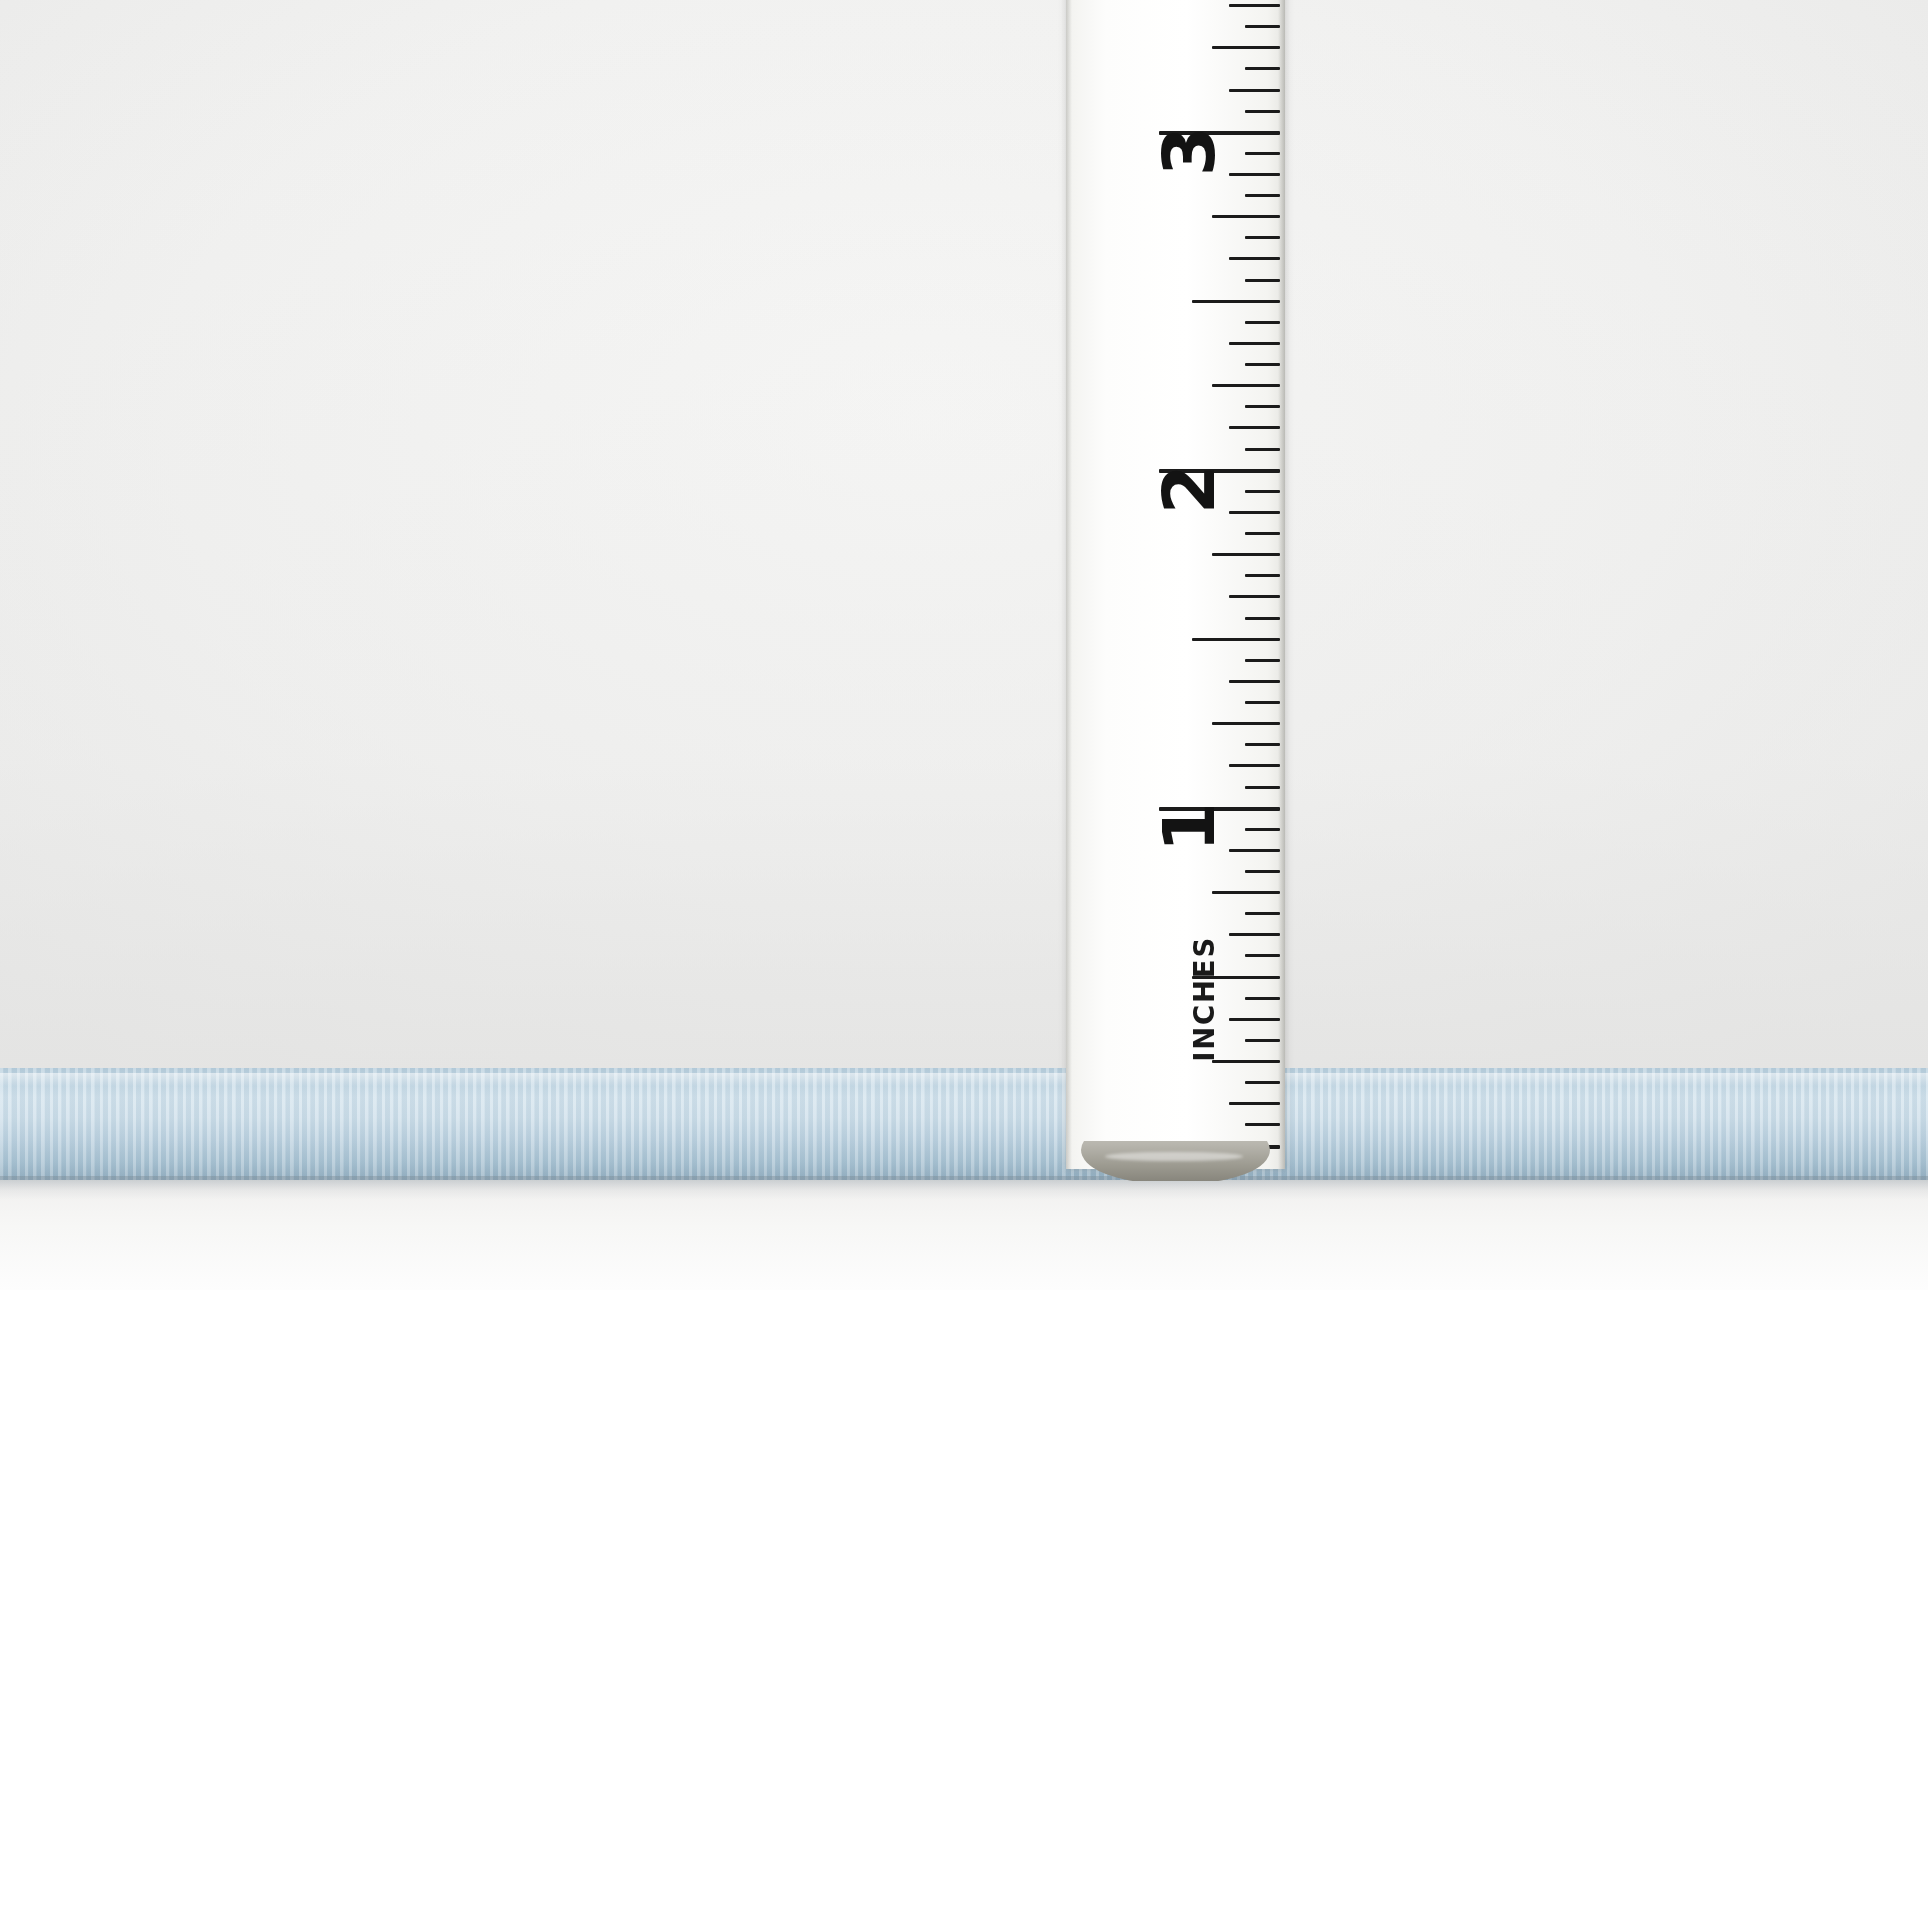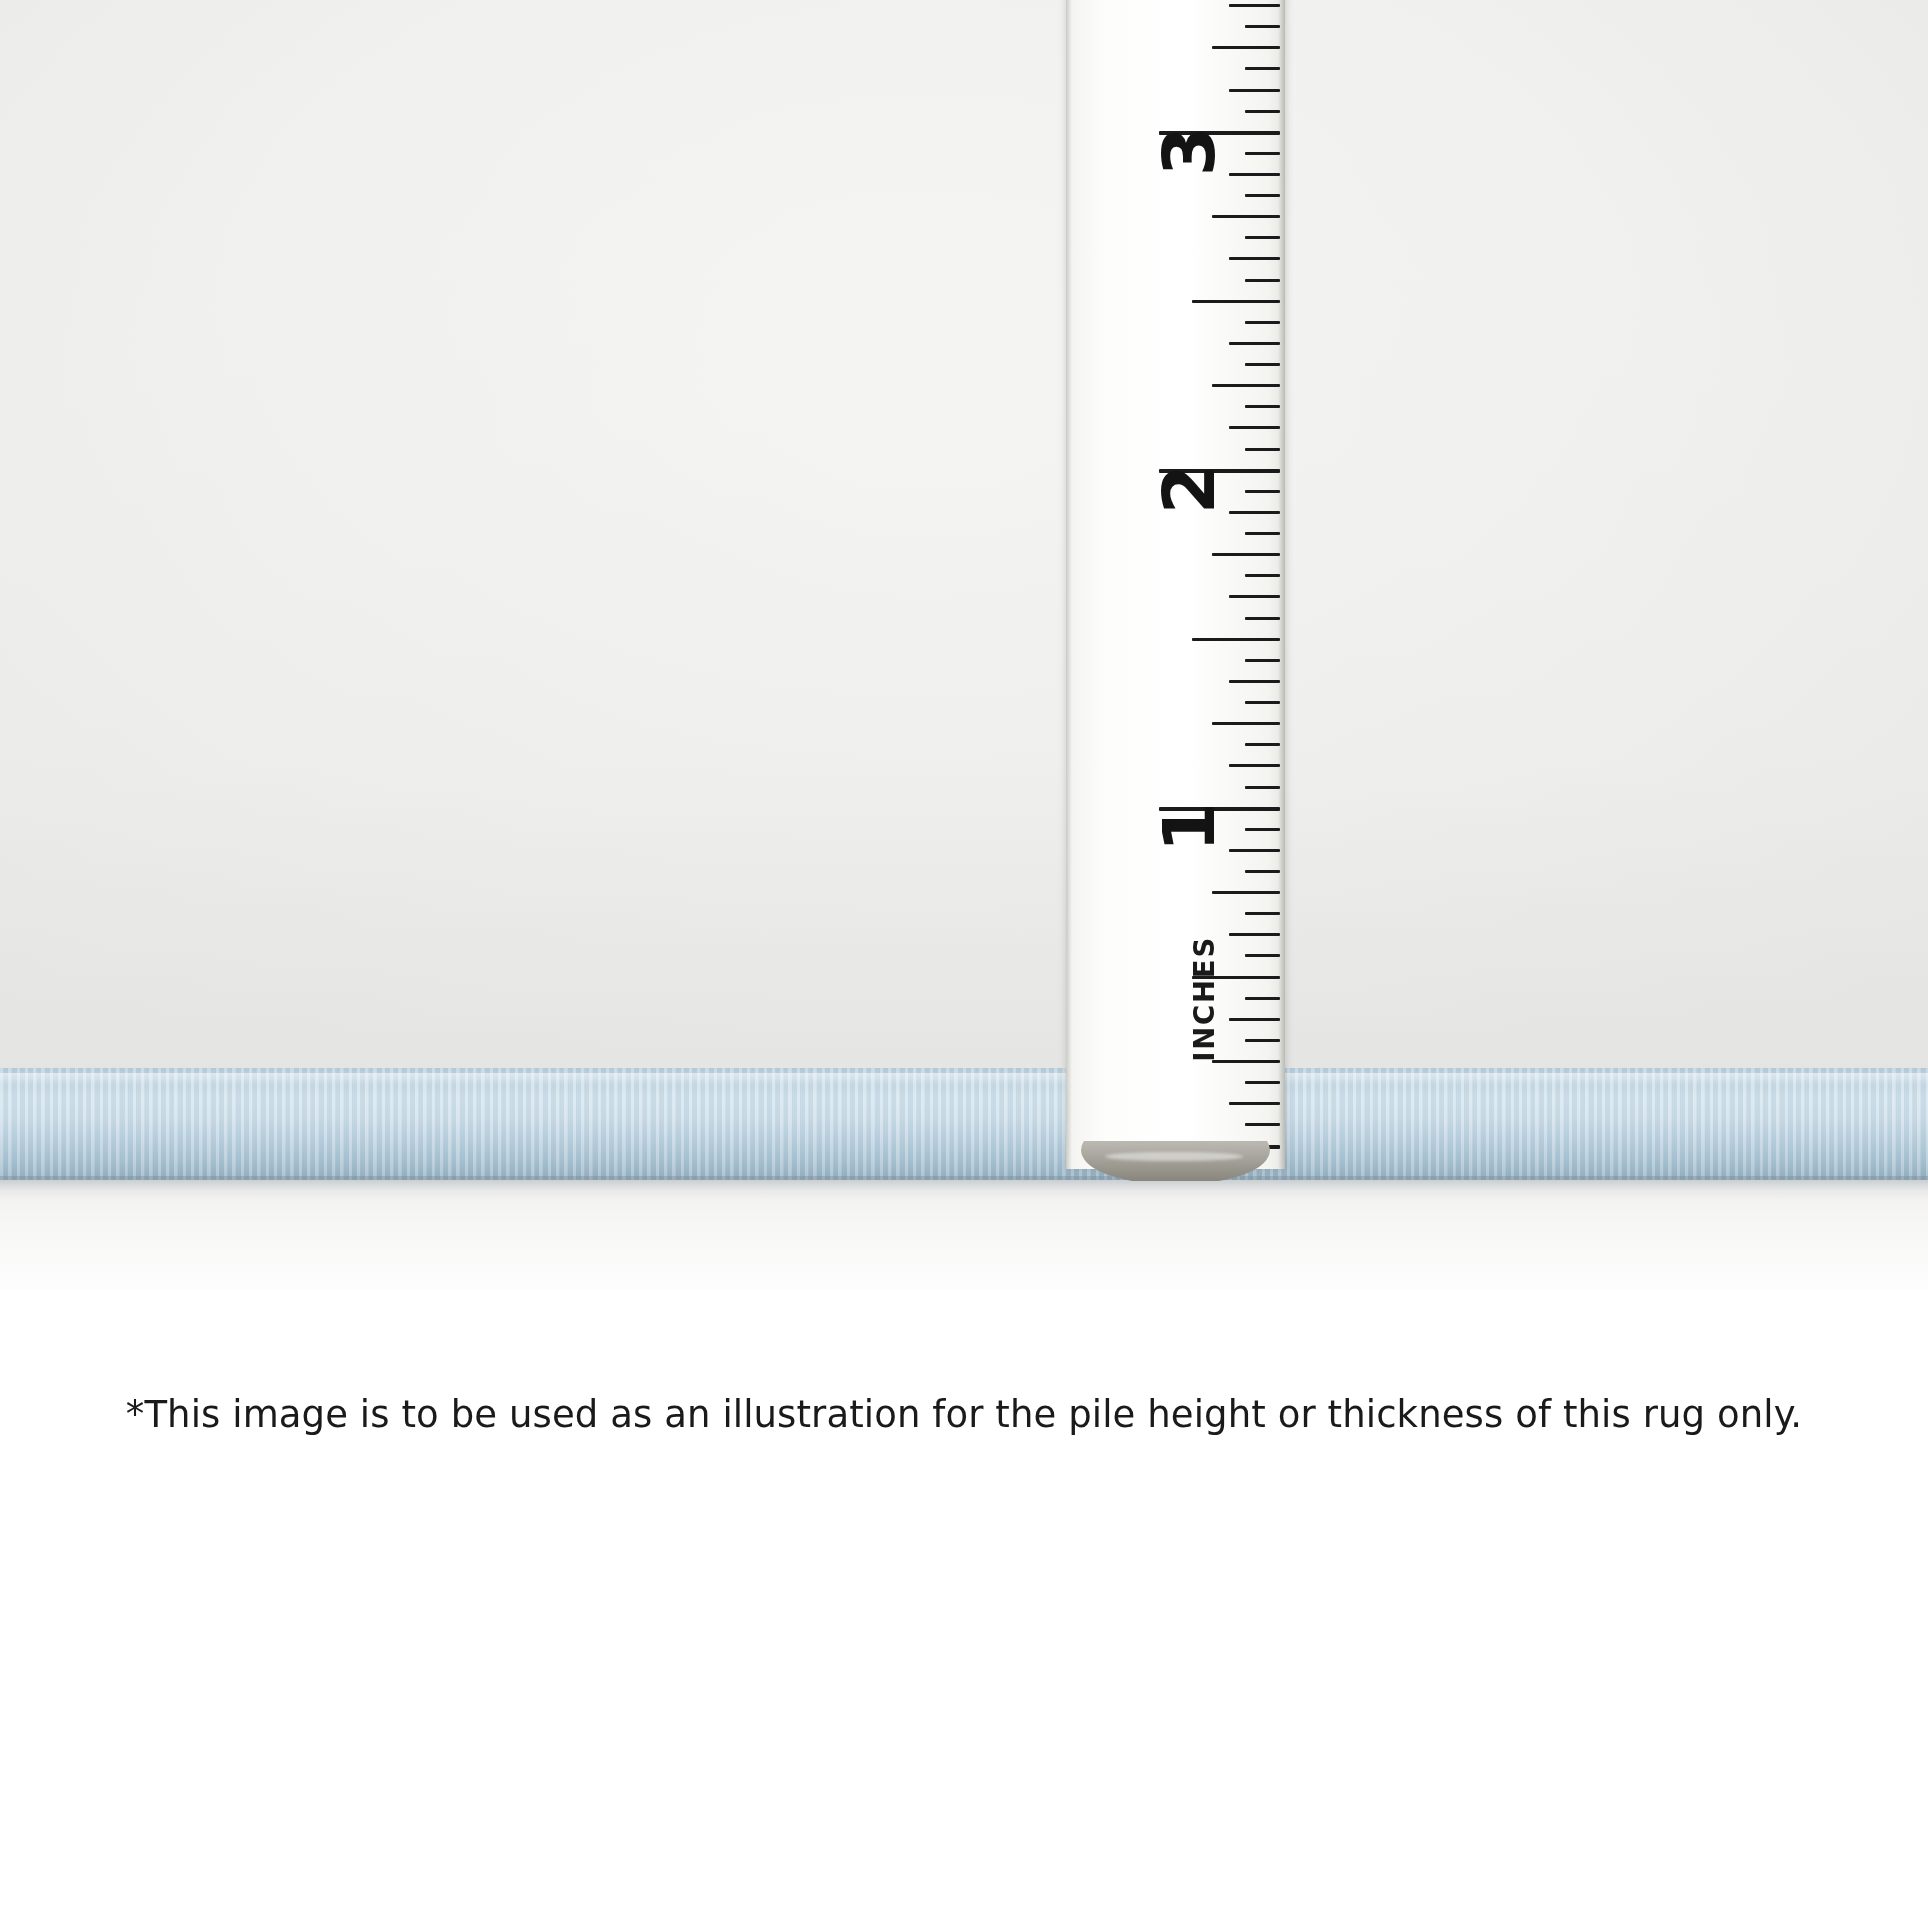--- a/index.html
+++ b/index.html
@@ -295,17 +295,16 @@
       </div>
 
     <div class="ruler-tip">
       <div class="metal"></div>
       <div class="metal-hl"></div>
     </div>
 
   </div>
 
   <div class="caption">
-    <span class="l1">*This image is to be used as an illustration for the pile height or thickness of this rug only.</span>
   </div>
 
 </div>
 
 
 </body></html>

